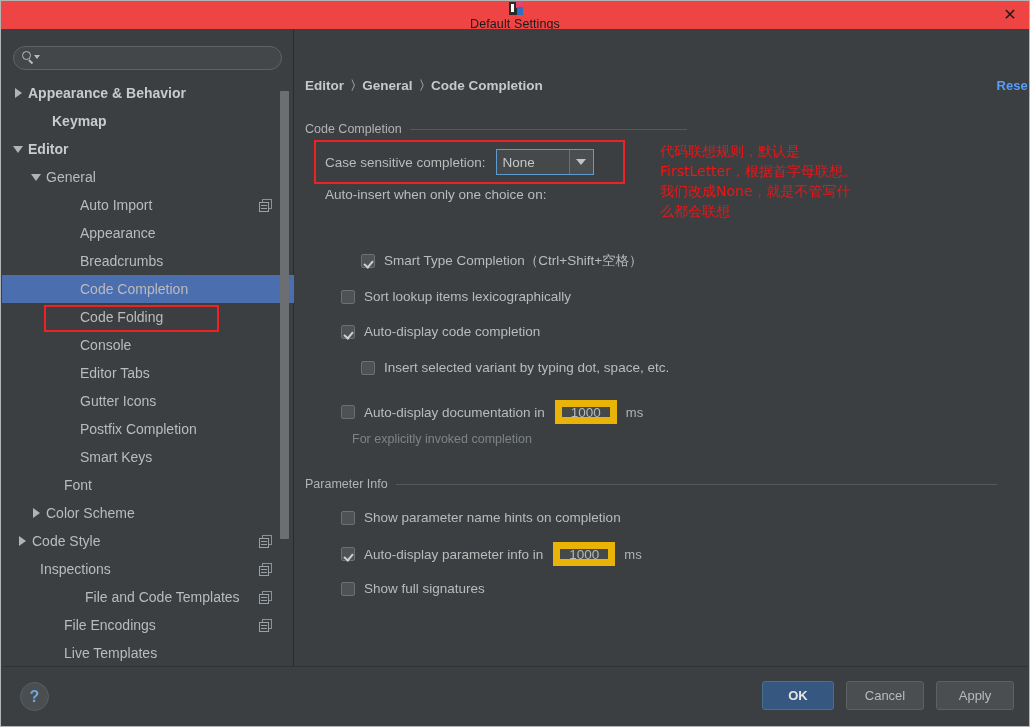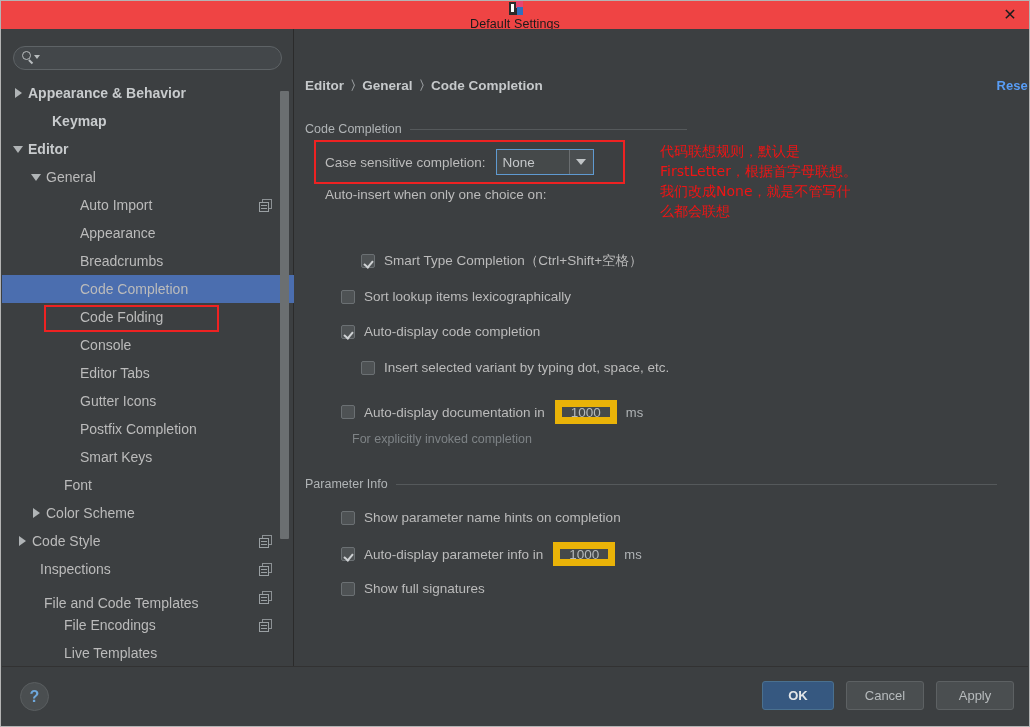--- a/index.html
+++ b/index.html
@@ -397,21 +397,21 @@
           <div class="trow" style="padding-left: 20px;">
             <span class="twistbox"></span>
             <span class="tlabel">Inspections</span>
             <span class="copyicon">
               <span class="b"></span>
               <span class="f"></span>
               <span class="l1"></span>
               <span class="l2"></span>
             </span>
           </div>
-          <div class="trow" style="padding-left: 24px; align-items: flex-end;">
+          <div class="trow" style="padding-left: 65px;">
             <span class="twistbox"></span>
             <span class="tlabel">File and Code Templates</span>
             <span class="copyicon">
               <span class="b"></span>
               <span class="f"></span>
               <span class="l1"></span>
               <span class="l2"></span>
             </span>
           </div>
           <div class="trow" style="padding-left: 44px;">

